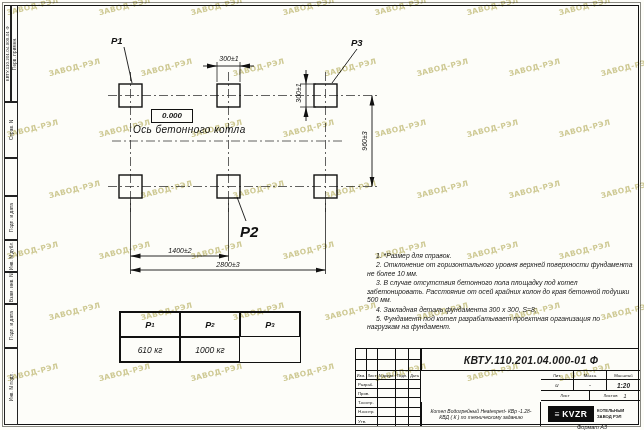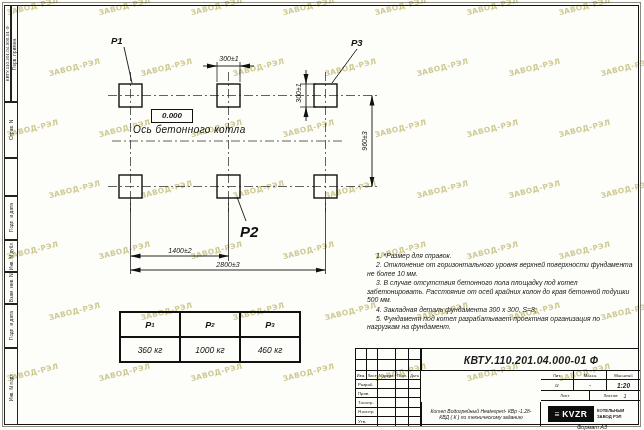--- a/index.html
+++ b/index.html
@@ -163,23 +163,22 @@
         <sub>1</sub>
     </div>
     <div class="lcell lhead">
       <span>Р</span>
         <sub>2</sub>
     </div>
     <div class="lcell lhead">
       <span>Р</span>
         <sub>3</sub>
     </div>
-    <div class="lcell lval">360 кг</div>
+    <div class="lcell lval">610 кг</div>
     <div class="lcell lval">1000 кг</div>
-    <div class="lcell lval">460 кг</div>
   </div>
 
   <div class="tb">
 
     <div class="c" style="left:0;top:0;width:11px;height:11px"></div>
     <div class="c" style="left:11px;top:0;width:11px;height:11px"></div>
     <div class="c" style="left:22px;top:0;width:18px;height:11px"></div>
     <div class="c" style="left:40px;top:0;width:13px;height:11px"></div>
     <div class="c" style="left:53px;top:0;width:12px;height:11px"></div>
     <div class="c" style="left:0;top:11px;width:11px;height:11px"></div>

